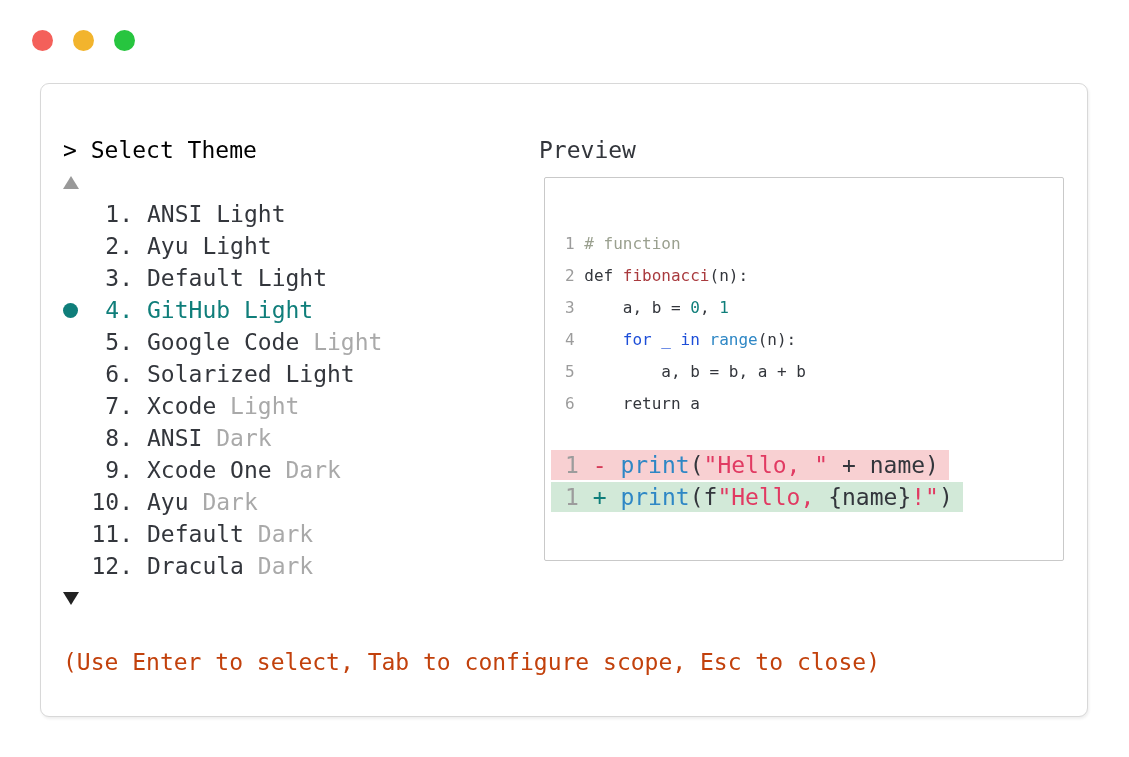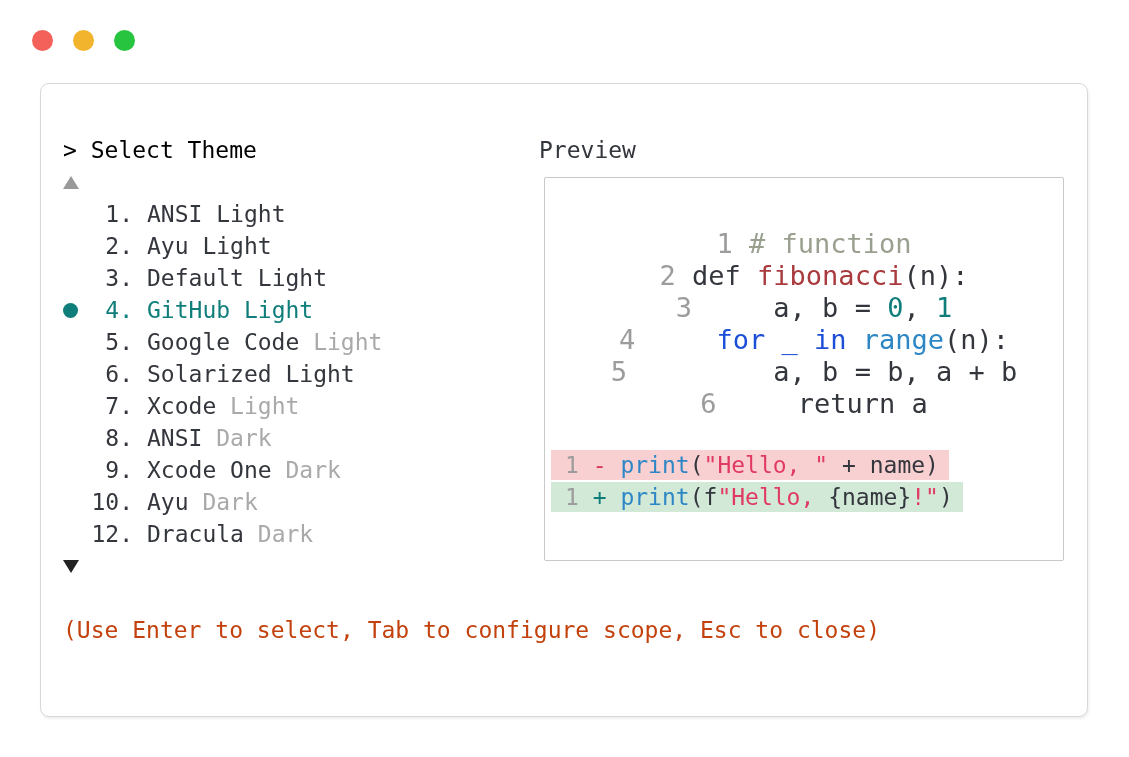--- a/index.html
+++ b/index.html
@@ -39,21 +39,21 @@
 
   .hint-line { color: #c2410c; }
 
   
   .preview-label { position: absolute; left: 498px; top: 50px; color: #33363c; }
   .preview-box {
     position: absolute; left: 503px; top: 93px; width: 520px; height: 384px;
     border: 1.5px solid #c9c9c9; border-radius: 2px; background: #ffffff;
     padding-top: 50px; overflow: hidden;
   }
-  .code-line { height: 32px; line-height: 32px; font-size: 27px; white-space: pre; padding-left: 20px; color: #33363c; text-align: center; }
+  .code-line { height: 32px; line-height: 32px; font-size: 16px; white-space: pre; padding-left: 20px; color: #33363c; }
   .diff-block { margin-top: 30px; }
   .diff-line {
     height: 30px; line-height: 30px; font-size: 23px; white-space: pre;
     margin-left: 6px; margin-bottom: 2px; padding: 0 10px 0 14px;
     width: fit-content; color: #33363c;
   }
 </style>
 </head>
 <body>
 
@@ -118,20 +118,25 @@
           <span class="num">9.</span>
           <span class="label"><span>Xcode One </span><span class="dim">Dark</span></span>
         </div>
         <div class="theme-item">
           <span class="marker"></span>
           <span class="num">10.</span>
           <span class="label"><span>Ayu </span><span class="dim">Dark</span></span>
         </div>
         <div class="theme-item">
           <span class="marker"></span>
+          <span class="num">11.</span>
+          <span class="label"><span>Default </span><span class="dim">Dark</span></span>
+        </div>
+        <div class="theme-item">
+          <span class="marker"></span>
           <span class="num">12.</span>
           <span class="label"><span>Dracula </span><span class="dim">Dark</span></span>
         </div>
       </div>
     <div class="arrow-line">
       <span class="tri-down"></span>
     </div>
     <div class="line"> </div>
     <div class="line hint-line">(Use Enter to select, Tab to configure scope, Esc to close)</div>
   </div>

